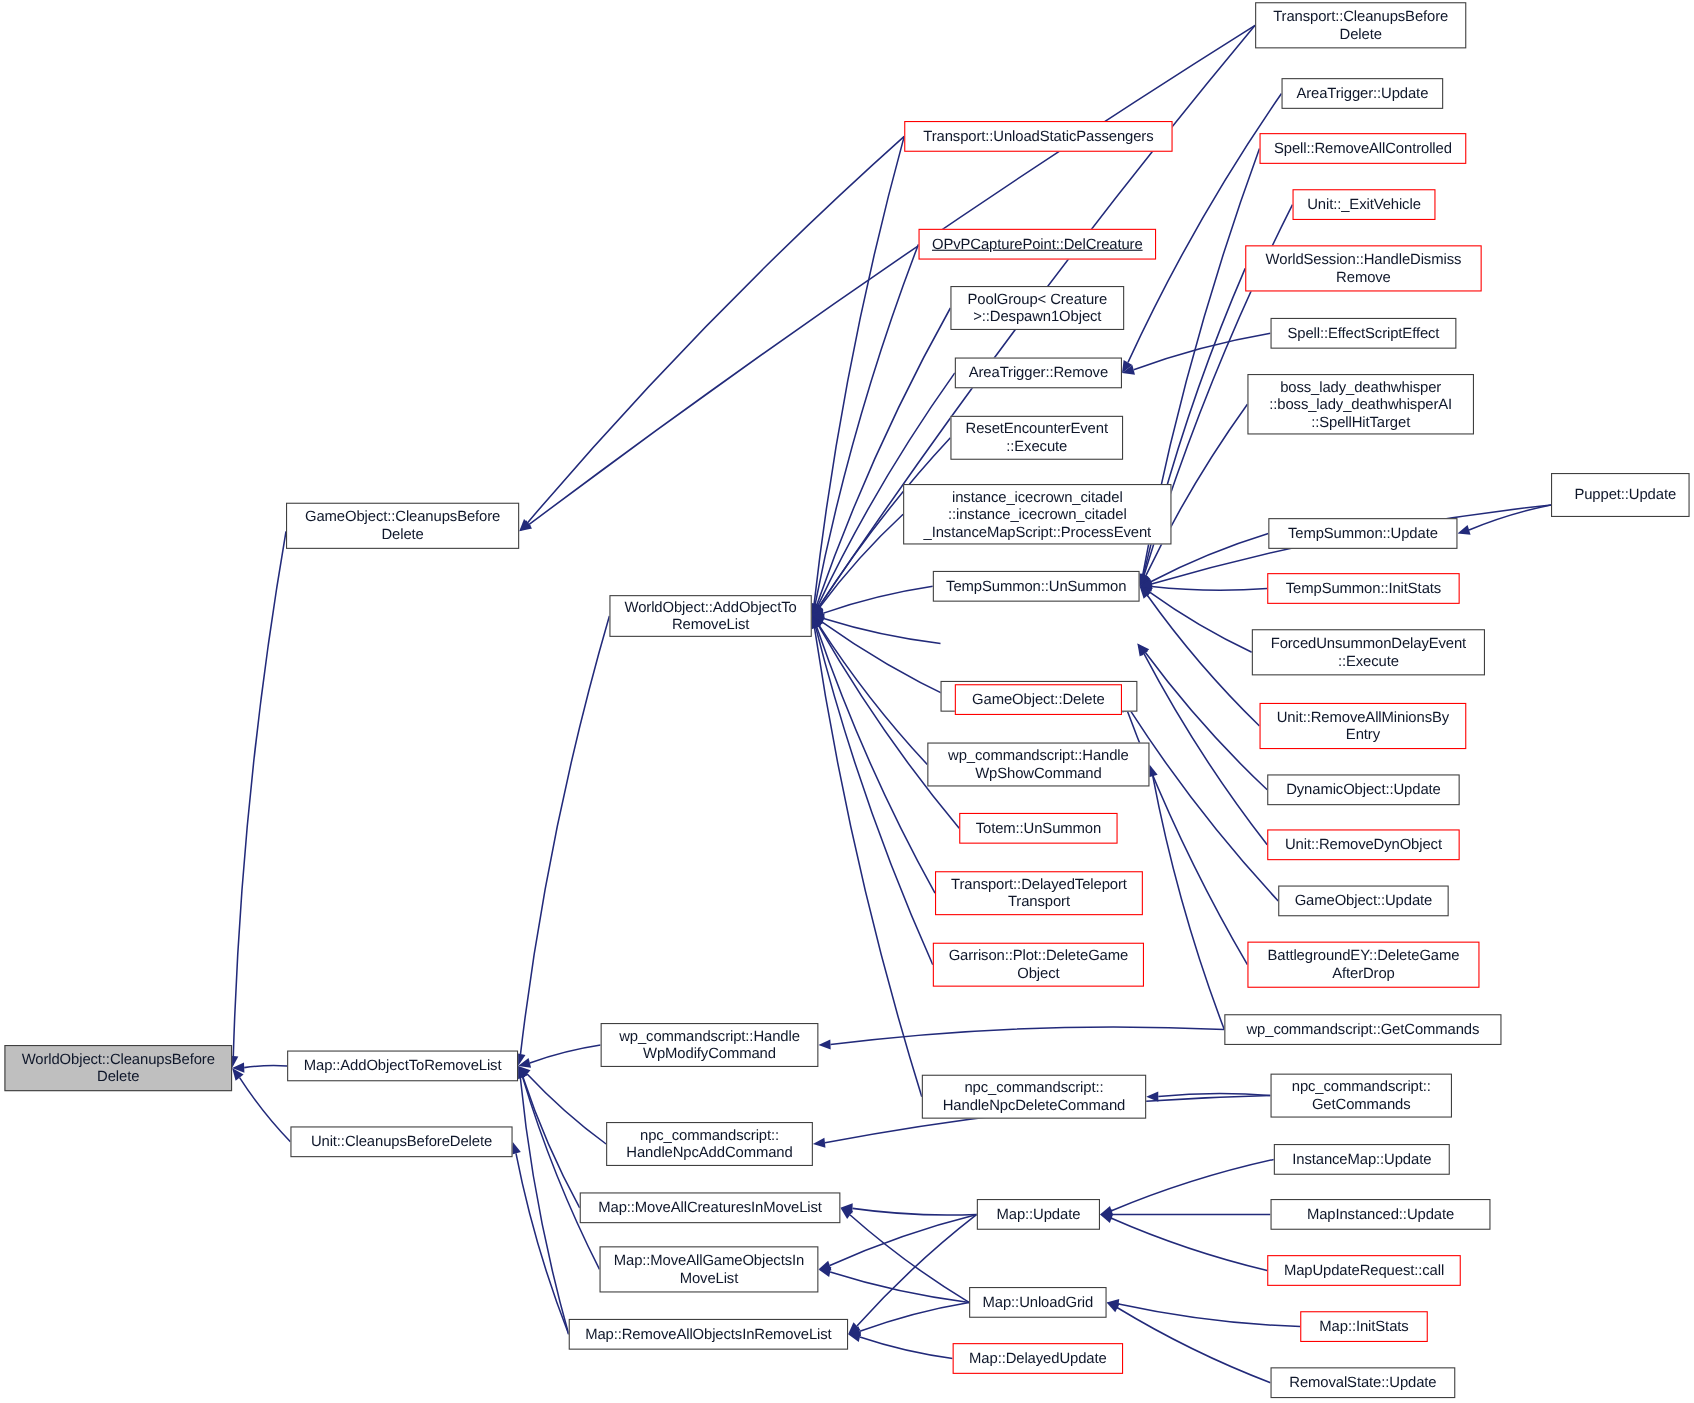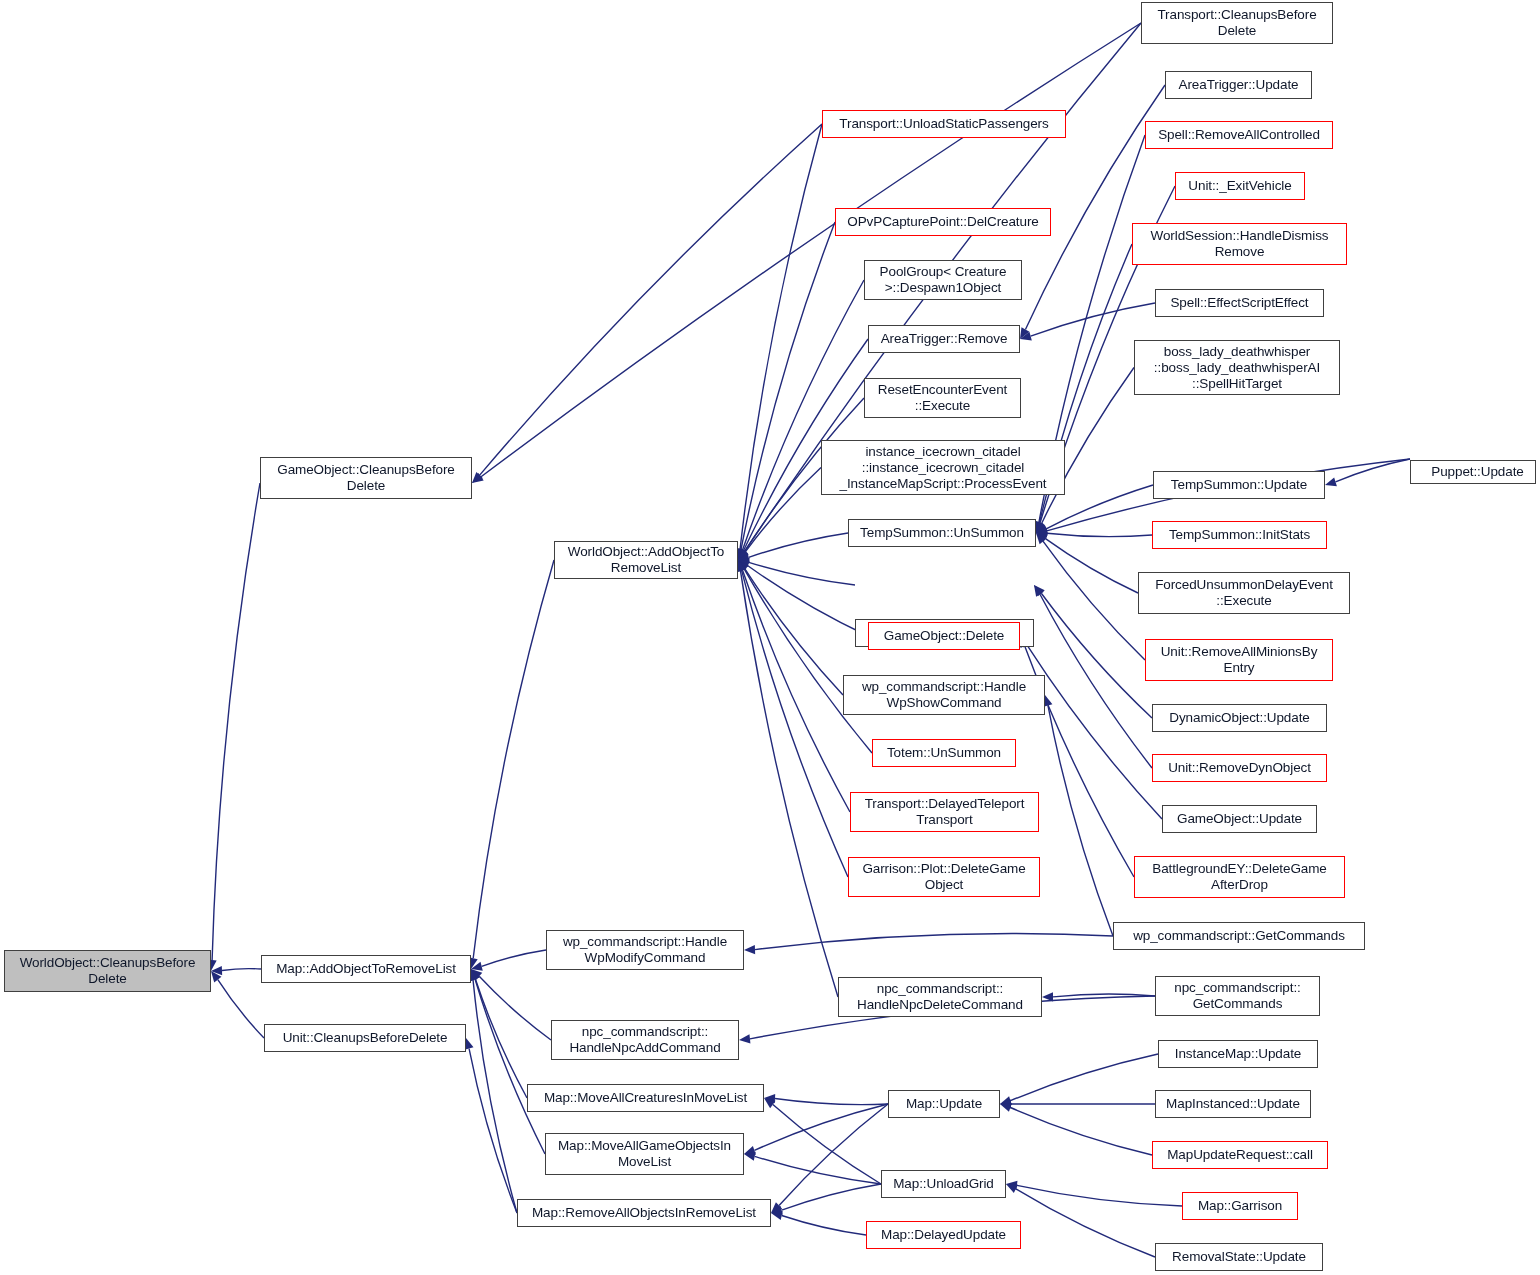--- a/index.html
+++ b/index.html
@@ -145,21 +145,21 @@
 Delete</div>
       <div class="node" style="left: 261px; top: 955px; width: 210px; height: 28px;">Map::AddObjectToRemoveList</div>
       <div class="node" style="left: 264px; top: 1024px; width: 202px; height: 28px;">Unit::CleanupsBeforeDelete</div>
       <div class="node" style="left: 260px; top: 457px; width: 212px; height: 42px;">GameObject::CleanupsBefore
 Delete</div>
       <div class="node" style="left: 554px; top: 541px; width: 184px; height: 38px;">WorldObject::AddObjectTo
 RemoveList</div>
       <div class="node" style="left: 1141px; top: 2px; width: 192px; height: 42px;">Transport::CleanupsBefore
 Delete</div>
       <div class="node red" style="left: 822px; top: 110px; width: 244px; height: 28px;">Transport::UnloadStaticPassengers</div>
-      <div class="node red" style="left: 835px; top: 208px; width: 216px; height: 28px;">OPvPCapturePoint::DelCreature</div>
+      <div class="node red" style="left: 835px; top: 208px; width: 216px; height: 28px; text-decoration: underline;">OPvPCapturePoint::DelCreature</div>
       <div class="node" style="left: 864px; top: 260px; width: 158px; height: 40px;">PoolGroup&lt; Creature
 &gt;::Despawn1Object</div>
       <div class="node" style="left: 868px; top: 325px; width: 152px; height: 28px;">AreaTrigger::Remove</div>
       <div class="node" style="left: 864px; top: 378px; width: 157px; height: 40px;">ResetEncounterEvent
 ::Execute</div>
       <div class="node" style="left: 821px; top: 440px; width: 244px; height: 55px;">instance_icecrown_citadel
 ::instance_icecrown_citadel
 _InstanceMapScript::ProcessEvent</div>
       <div class="node" style="left: 848px; top: 519px; width: 188px; height: 28px;">TempSummon::UnSummon</div>
       <div class="node" style="left: 855px; top: 571px; width: 179px; height: 28px; margin-top: 48px;">DynamicObject::Remove</div>
@@ -174,21 +174,21 @@
       <div class="node" style="left: 1165px; top: 71px; width: 147px; height: 28px;">AreaTrigger::Update</div>
       <div class="node red" style="left: 1145px; top: 121px; width: 188px; height: 28px;">Spell::RemoveAllControlled</div>
       <div class="node red" style="left: 1175px; top: 172px; width: 130px; height: 28px;">Unit::_ExitVehicle</div>
       <div class="node red" style="left: 1132px; top: 223px; width: 215px; height: 42px;">WorldSession::HandleDismiss
 Remove</div>
       <div class="node" style="left: 1155px; top: 289px; width: 169px; height: 28px;">Spell::EffectScriptEffect</div>
       <div class="node" style="left: 1134px; top: 340px; width: 206px; height: 55px;">boss_lady_deathwhisper
 ::boss_lady_deathwhisperAI
 ::SpellHitTarget</div>
       <div class="node" style="left: 1153px; top: 471px; width: 172px; height: 28px;">TempSummon::Update</div>
-      <div class="node" style="left: 1410px; top: 460px; width: 126px; height: 24px; padding-left: 13px;">Puppet::Update</div>
+      <div class="node" style="left: 1410px; top: 430px; width: 126px; height: 40px; padding-left: 13px;">Puppet::Update</div>
       <div class="node red" style="left: 1152px; top: 521px; width: 175px; height: 28px;">TempSummon::InitStats</div>
       <div class="node" style="left: 1138px; top: 572px; width: 212px; height: 42px;">ForcedUnsummonDelayEvent
 ::Execute</div>
       <div class="node red" style="left: 1145px; top: 639px; width: 188px; height: 42px;">Unit::RemoveAllMinionsBy
 Entry</div>
       <div class="node" style="left: 1152px; top: 704px; width: 175px; height: 28px;">DynamicObject::Update</div>
       <div class="node red" style="left: 1152px; top: 754px; width: 175px; height: 28px;">Unit::RemoveDynObject</div>
       <div class="node" style="left: 1162px; top: 805px; width: 155px; height: 28px;">GameObject::Update</div>
       <div class="node red" style="left: 1134px; top: 856px; width: 211px; height: 42px;">BattlegroundEY::DeleteGame
 AfterDrop</div>
@@ -197,23 +197,23 @@
 WpModifyCommand</div>
       <div class="node" style="left: 838px; top: 977px; width: 204px; height: 40px;">npc_commandscript::
 HandleNpcDeleteCommand</div>
       <div class="node" style="left: 1155px; top: 976px; width: 165px; height: 40px;">npc_commandscript::
 GetCommands</div>
       <div class="node" style="left: 551px; top: 1020px; width: 188px; height: 40px;">npc_commandscript::
 HandleNpcAddCommand</div>
       <div class="node" style="left: 1158px; top: 1040px; width: 160px; height: 28px;">InstanceMap::Update</div>
       <div class="node" style="left: 527px; top: 1084px; width: 237px; height: 28px;">Map::MoveAllCreaturesInMoveList</div>
       <div class="node" style="left: 888px; top: 1090px; width: 112px; height: 28px;">Map::Update</div>
-      <div class="node" style="left: 1155px; top: 1090px; width: 156px; height: 28px;">MapInstanced::Update</div>
+      <div class="node" style="left: 1155px; top: 1090px; width: 200px; height: 28px;">MapInstanced::Update</div>
       <div class="node" style="left: 545px; top: 1133px; width: 199px; height: 42px;">Map::MoveAllGameObjectsIn
 MoveList</div>
       <div class="node red" style="left: 1152px; top: 1141px; width: 176px; height: 28px;">MapUpdateRequest::call</div>
       <div class="node" style="left: 881px; top: 1170px; width: 125px; height: 28px;">Map::UnloadGrid</div>
-      <div class="node red" style="left: 1182px; top: 1192px; width: 116px; height: 28px;">Map::Garrison</div>
+      <div class="node red" style="left: 1182px; top: 1192px; width: 116px; height: 28px;">Map::InitStats</div>
       <div class="node" style="left: 517px; top: 1199px; width: 254px; height: 28px;">Map::RemoveAllObjectsInRemoveList</div>
       <div class="node red" style="left: 866px; top: 1221px; width: 155px; height: 28px;">Map::DelayedUpdate</div>
       <div class="node" style="left: 1155px; top: 1243px; width: 168px; height: 28px;">RemovalState::Update</div>
     </div>
 </div>
 
 </body></html>

